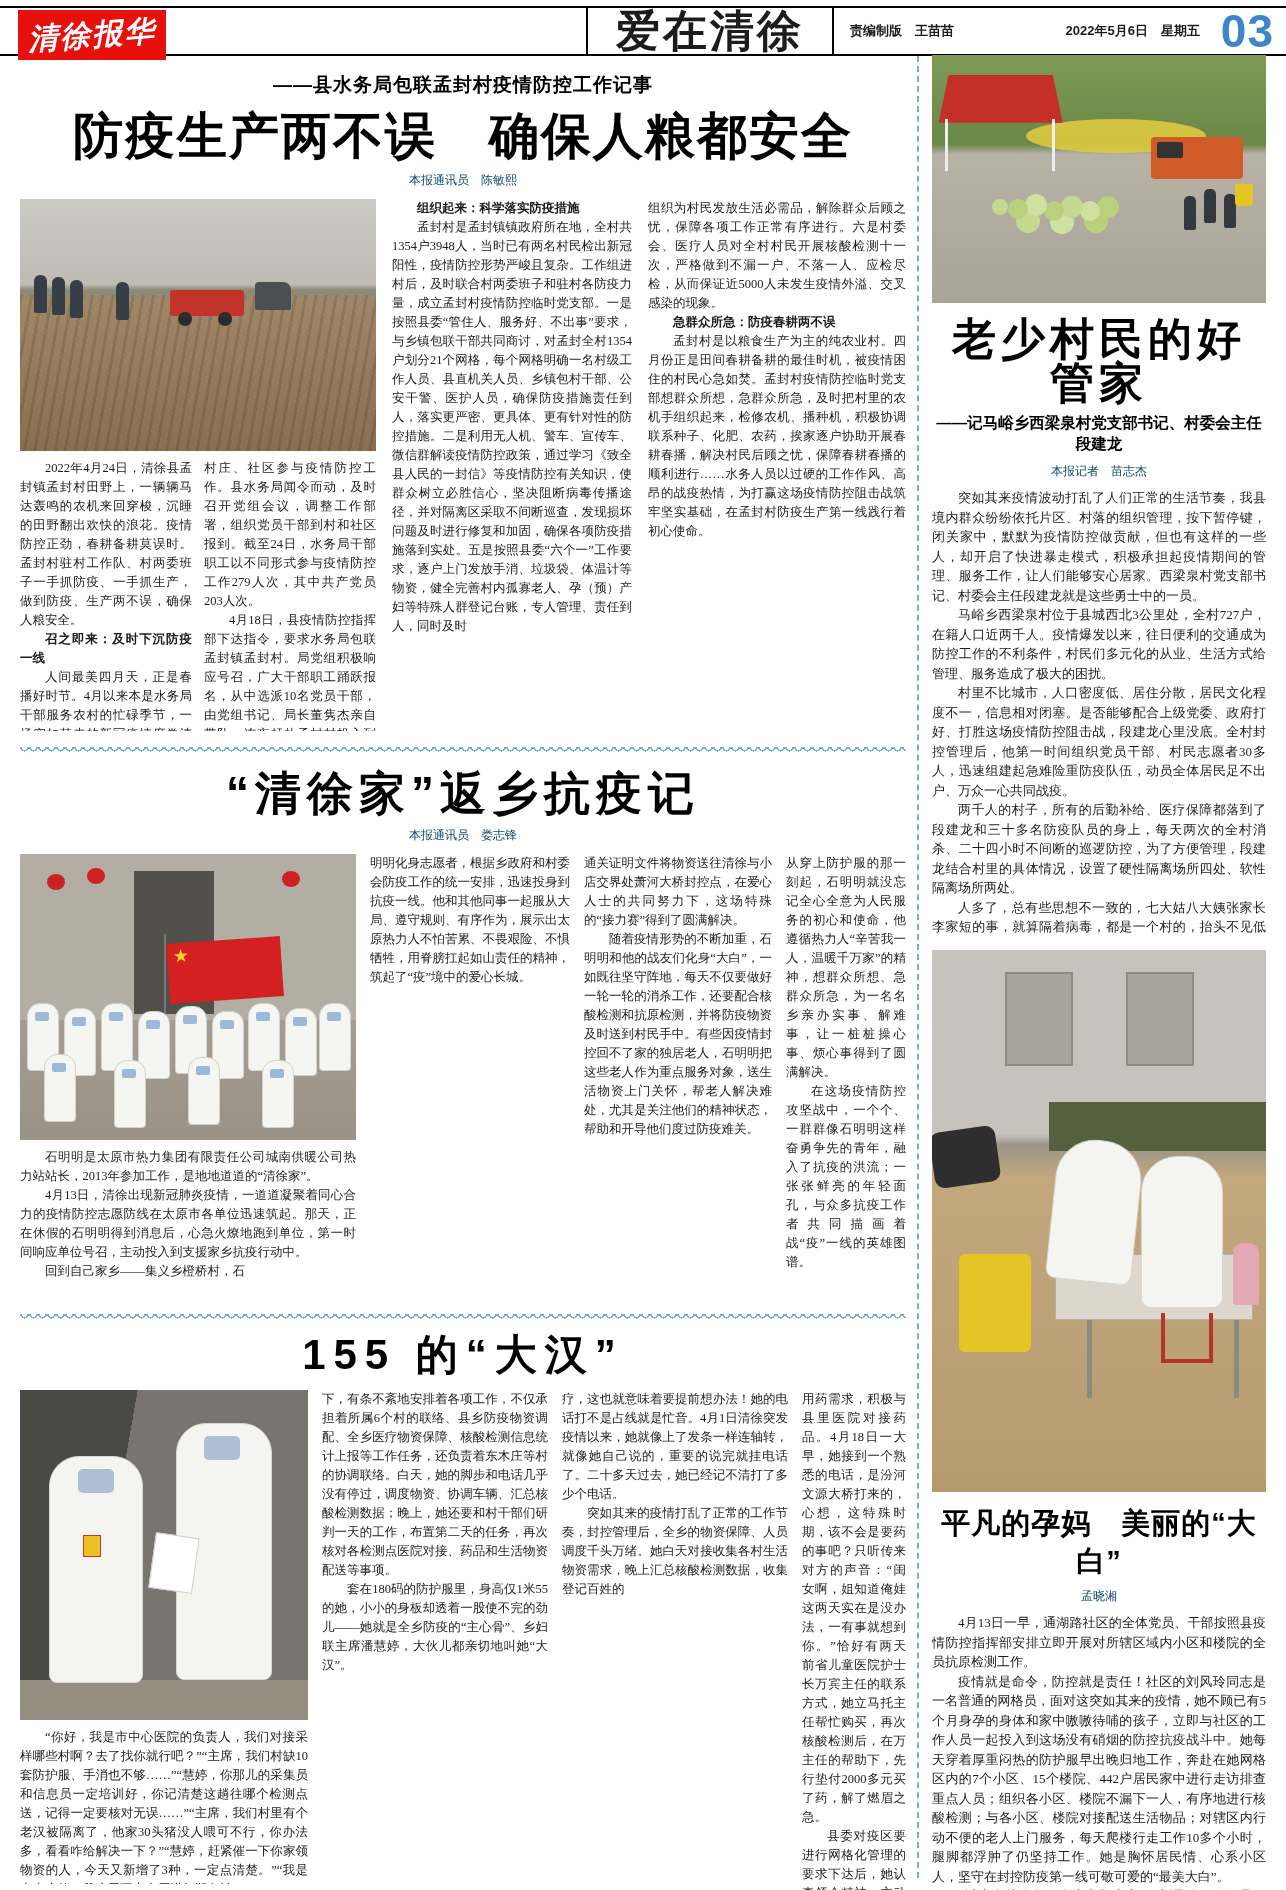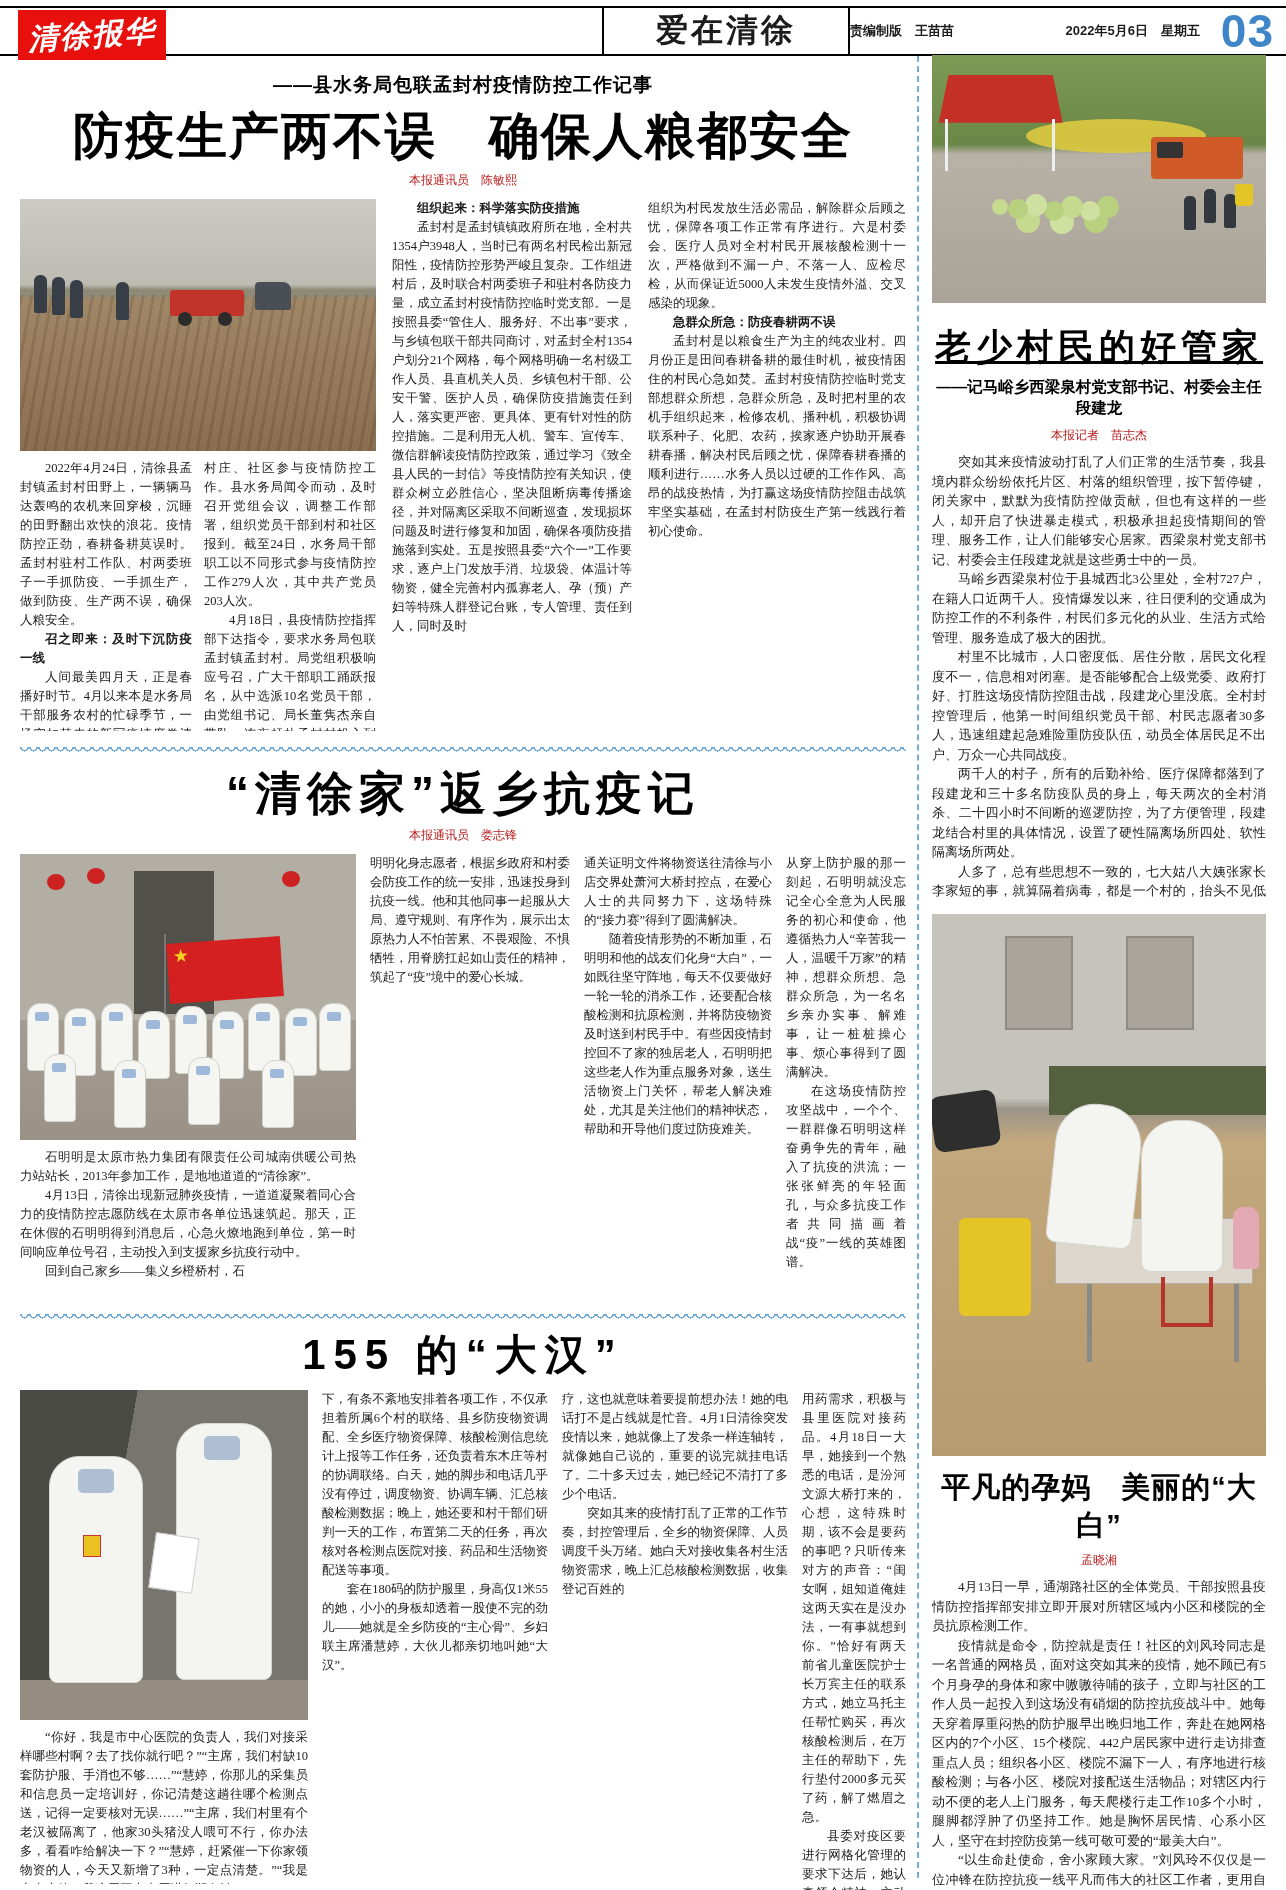--- a/index.html
+++ b/index.html
@@ -5,41 +5,41 @@
   html,body{margin:0;padding:0;background:#e9e9e9;}
   .page{position:relative;width:1286px;height:1890px;background:#fff;margin:0 auto;
         font-family:"Liberation Serif",serif;color:#1c1c1c;overflow:hidden;}
   
   .header{position:absolute;left:0;top:6px;width:1286px;height:46px;
           border-top:2px solid #000;border-bottom:2px solid #000;background:#fff;}
   .logo{position:absolute;left:18px;top:2px;width:148px;height:50px;background:#e8100c;
         color:#fff;display:flex;align-items:center;justify-content:center;z-index:3;}
   .logo span{font-family:"Liberation Serif",serif;font-weight:bold;font-size:30px;
         font-style:italic;transform:rotate(-4deg);letter-spacing:2px;}
-  .edition{position:absolute;left:602px;top:0;width:244px;height:46px;
+  .edition{position:absolute;left:586px;top:0;width:244px;height:46px;
         border-left:2px solid #000;border-right:2px solid #000;
         display:flex;align-items:center;justify-content:center;
-        font-family:"Liberation Sans",sans-serif;font-weight:bold;font-size:32px;letter-spacing:3px;}
+        font-family:"Liberation Sans",sans-serif;font-weight:bold;font-size:44px;letter-spacing:3px;}
   .credits{position:absolute;left:850px;top:0;width:350px;height:46px;display:flex;
         align-items:center;justify-content:space-between;font-size:13px;font-weight:bold;
         font-family:"Liberation Sans",sans-serif;}
   .pageno{position:absolute;right:12px;top:-4px;font-family:"Liberation Sans",sans-serif;
         font-weight:bold;font-size:46px;color:#3e86c8;letter-spacing:1px;}
   
   .leftzone{position:absolute;left:20px;top:60px;width:886px;}
   .vdash{position:absolute;left:917px;top:56px;height:1822px;border-left:2px dashed #74aeda;}
   .sidebar{position:absolute;left:932px;top:55px;width:334px;}
   
   .h-sans{font-family:"Liberation Sans",sans-serif;font-weight:bold;color:#000;text-align:center;}
   .a1-title{font-size:50px;line-height:56px;letter-spacing:2px;margin-top:10px;}
   .a1-sub{font-size:19px;margin-top:12px;letter-spacing:1px;}
-  .byline{font-size:12px;text-align:center;margin-top:8px;color:#b91c1c;}
+  .byline{font-size:12px;text-align:center;margin-top:8px;color:#0c4a6e;}
   .a2-title{font-size:46px;line-height:52px;letter-spacing:6px;margin-top:12px;}
   .a3-title{font-size:42px;line-height:50px;letter-spacing:8px;}
-  .s1-title{font-size:36px;line-height:44px;letter-spacing:5px;margin-top:22px;text-decoration:underline;}
+  .s1-title{font-size:44px;line-height:44px;letter-spacing:5px;margin-top:14px;}
   .s1-sub{font-size:15.5px;margin-top:8px;}
   .s2-title{font-size:29px;line-height:38px;letter-spacing:1px;margin-top:12px;}
   
   .cols{display:flex;margin-top:10px;}
   .col{overflow:hidden;}
   .col p{margin:0;text-align:justify;text-indent:2em;font-size:12.5px;line-height:19px;}
   .col p.cont{text-indent:0;}
   .col p.sub{font-weight:bold;}
   .sbody{overflow:hidden;margin-top:8px;}
   .sbody p{margin:0;text-align:justify;text-indent:2em;font-size:13px;line-height:19.5px;}

